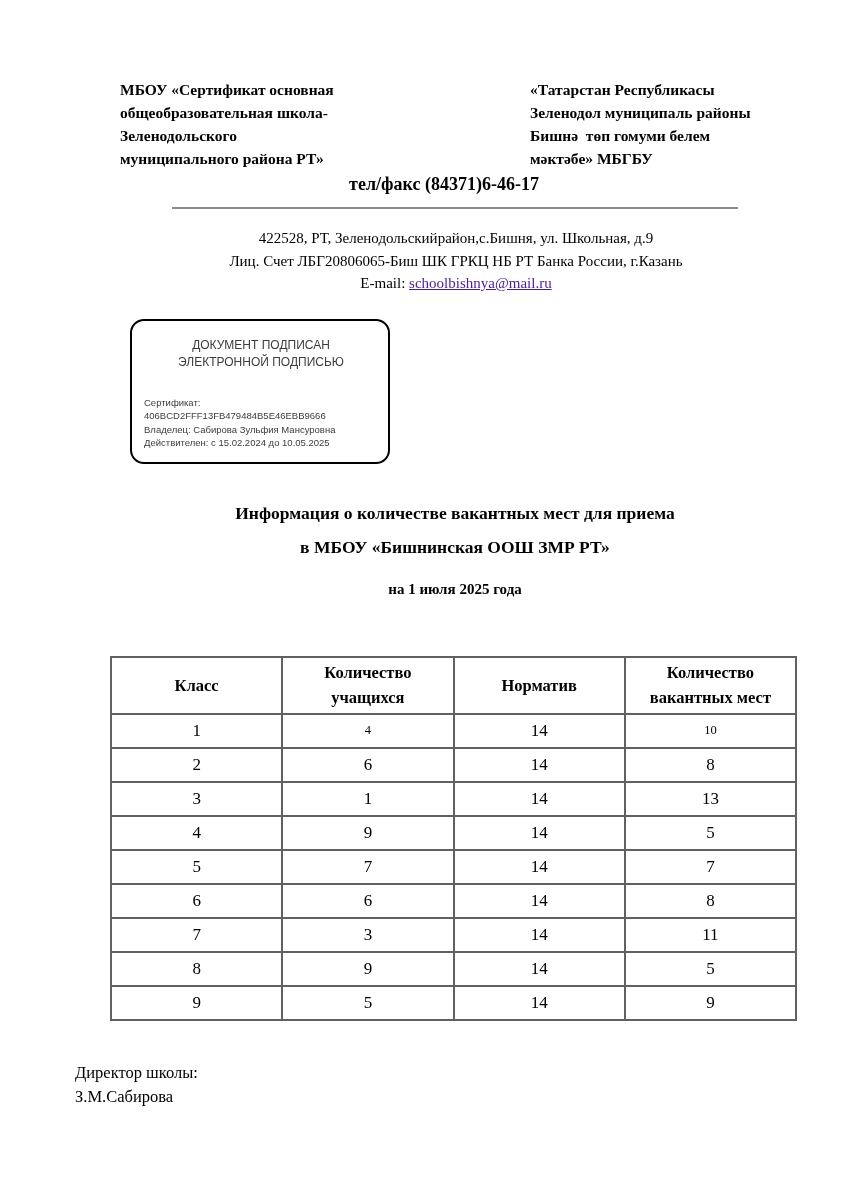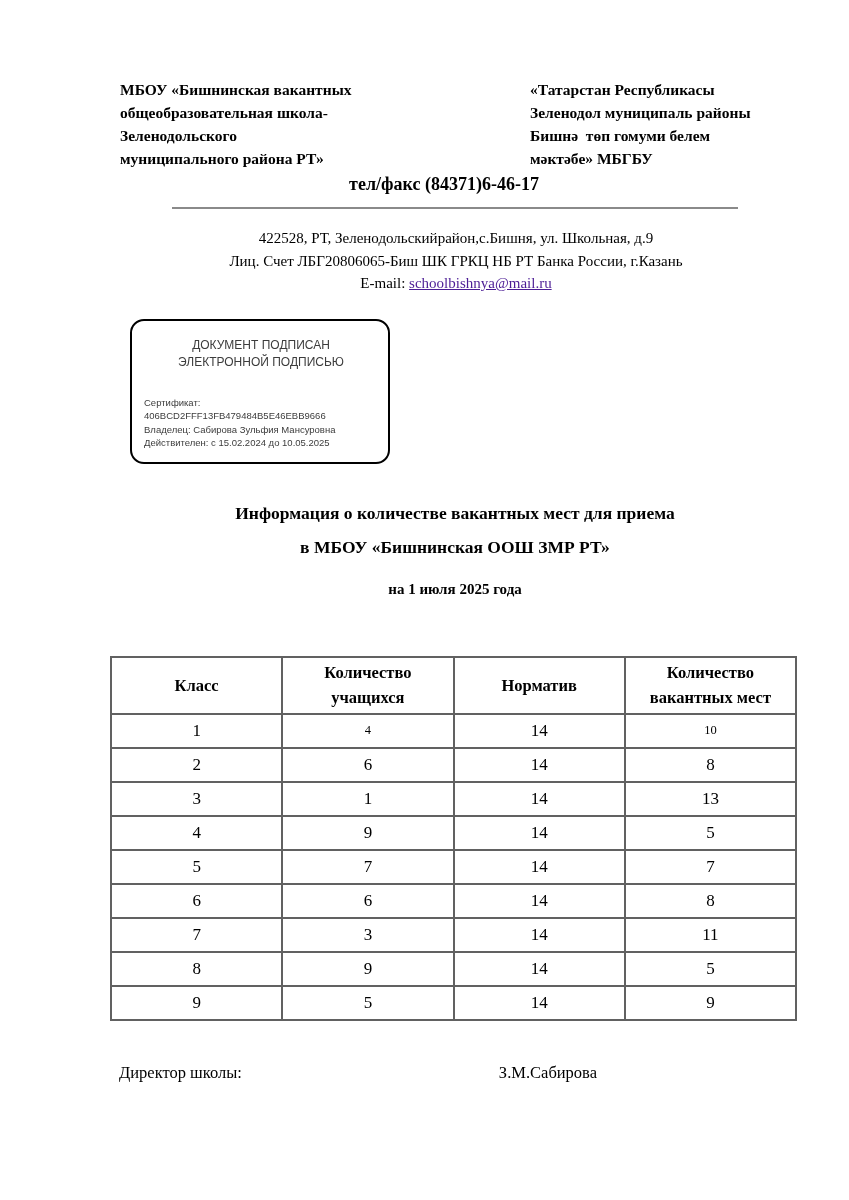--- a/index.html
+++ b/index.html
@@ -73,32 +73,32 @@
   .vacancy-table th {
     font-size: 16.5px; line-height: 25px; font-weight: bold;
     height: 53px; padding: 1px 4px;
   }
   .vacancy-table td { font-size: 17px; height: 32px; }
   .vacancy-table td.small-num { font-size: 12.5px; }
 
   
   .footer {
     display: flex; justify-content: space-between;
-    width: 478px; margin: 40px 0 0 119px;
-    font-size: 16.5px; line-height: 24px;
+    width: 478px; margin: 40px 0 0 75px;
+    font-size: 16.5px; line-height: 24px; flex-direction: column;
   }
 </style>
 </head>
 <body>
 
 <div class="page">
 
   <div class="header-row">
     <div class="org-block org-left">
-      <div class="org-line">МБОУ «Бишнинская вакантных</div>
+      <div class="org-line">МБОУ «Сертификат основная</div>
       <div class="org-line">общеобразовательная школа-</div>
       <div class="org-line">Зеленодольского</div>
       <div class="org-line">муниципального района РТ»</div>
     </div>
     <div class="org-block org-right">
       <div class="org-line">«Татарстан Республикасы</div>
       <div class="org-line">Зеленодол муниципаль районы</div>
       <div class="org-line">Бишнә  төп гомуми белем</div>
       <div class="org-line">мәктәбе» МБГБУ</div>
     </div>

